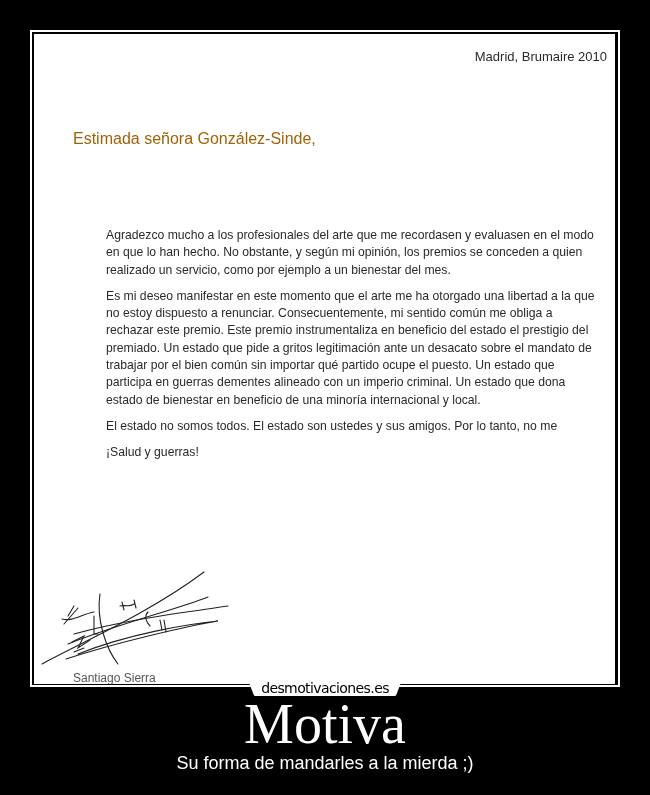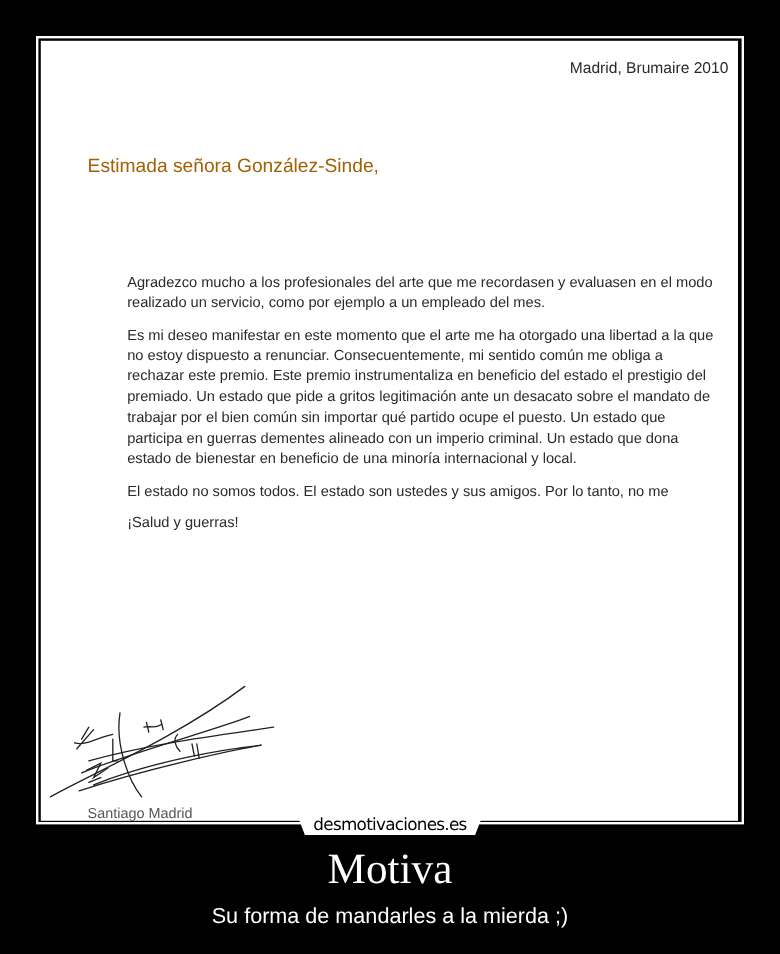--- a/index.html
+++ b/index.html
@@ -39,41 +39,42 @@
     background: #fff; border-radius: 0 0 8px 8px;
     clip-path: polygon(0 0, 100% 0, 96% 100%, 4% 100%);
     display: flex; align-items: center; justify-content: center;
   }
   .logo-text {
     font-family: "DejaVu Sans", sans-serif; font-size: 14px; color: #000;
     letter-spacing: -0.6px; line-height: 14px; margin-top: -1px;
   }
   .title {
     position: absolute; left: 0; width: 650px; top: 700px; text-align: center;
-    font-family: "Liberation Serif", serif; font-size: 36px; color: #fff; line-height: 48px;
+    font-family: "Liberation Serif", serif; font-size: 56px; color: #fff; line-height: 48px;
   }
   .subtitle {
     position: absolute; left: 0; width: 650px; top: 753px; text-align: center;
     font-family: "Liberation Sans", sans-serif; font-size: 18px; color: #fff;
   }
 </style>
 </head>
 <body>
 
 <div class="frame-outer"></div>
 
 <div class="paper">
   <div class="letter">
     <div class="date">Madrid, Brumaire 2010</div>
     <div class="salutation">Estimada señora González-Sinde,</div>
 
     <div class="body-text">
       <p>
         <span class="line">Agradezco mucho a los profesionales del arte que me recordasen y evaluasen en el modo</span>
-        <span class="line">realizado un servicio, como por ejemplo a un empleado del mes.</span>
+        <span class="line">en que lo han hecho. No obstante, y según mi opinión,  los premios se conceden a quien</span>
+        <span class="line">realizado un servicio, como por ejemplo a un bienestar del mes.</span>
       </p>
       <p>
         <span class="line">Es mi deseo manifestar en este momento que el arte me ha otorgado una libertad a la que</span>
         <span class="line">no estoy dispuesto a renunciar. Consecuentemente, mi sentido común me obliga a</span>
         <span class="line">rechazar este premio.  Este premio instrumentaliza en beneficio del estado el prestigio del</span>
         <span class="line">premiado. Un estado que pide a gritos legitimación ante un desacato sobre el mandato de</span>
         <span class="line">trabajar por el bien común sin importar qué partido ocupe el puesto. Un estado que</span>
         <span class="line">participa en guerras dementes alineado con un imperio criminal. Un estado que dona</span>
         <span class="line">estado de bienestar en beneficio de una minoría internacional y local.</span>
       </p>
@@ -92,21 +93,21 @@
       <path d="M28 95 C 80 78, 150 62, 180 57 C 150 60, 90 70, 40 90"></path>
       <path d="M62 30 C 58 55, 68 85, 80 100"></path>
       <path d="M30 52 L 36 42 M 26 60 L 40 44 M 24 55 C 34 58, 44 50, 56 48"></path>
       <path d="M56 52 L 56 70 L 60 70"></path>
       <path d="M82 42 C 86 40, 90 44, 96 40 M 84 38 L 86 46 M 96 36 L 98 44"></path>
       <path d="M110 48 C 106 52, 108 58, 112 62"></path>
       <path d="M122 56 L 124 66 M 126 56 L 128 68"></path>
       <path d="M34 78 L 46 72 L 40 84 L 52 76 M 36 88 L 46 84"></path>
     </svg>
 
-    <div class="signer">Santiago Madrid</div>
+    <div class="signer">Santiago Sierra</div>
   </div>
 </div>
 
 <div class="logo-tab">
   <span class="logo-text">desmotivaciones.es</span>
 </div>
 
 <div class="title">Motiva</div>
 <div class="subtitle">Su forma de mandarles a la mierda ;)</div>
 

